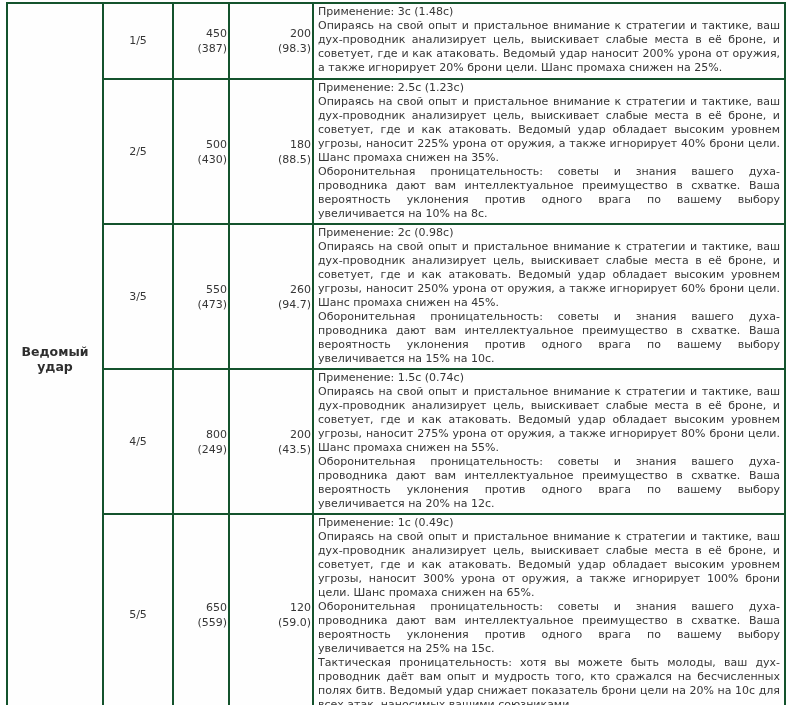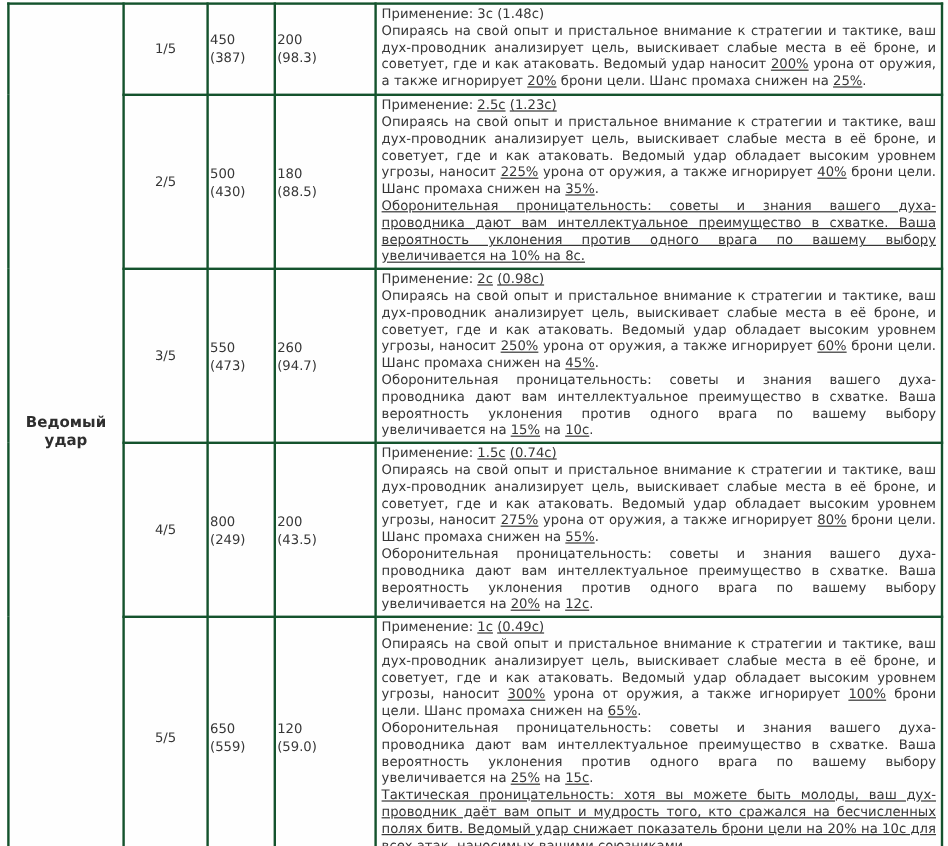--- a/index.html
+++ b/index.html
@@ -40,39 +40,38 @@
     padding: 0 6px;
     color: #2e2e2e;
   }
   td.lvl {
     text-align: center;
     vertical-align: middle;
     font-size: 11px;
     line-height: 14px;
   }
   td.num {
-    text-align: left;
+    text-align: right;
     vertical-align: middle;
     font-size: 11px;
     line-height: 15px;
     margin-top: 41px;
   }
   td.desc {
     vertical-align: top;
     padding: 1px 4px 2px 4px;
     font-size: 11px;
     line-height: 14px;
   }
   td.desc p {
     margin: 0;
     padding: 0;
     text-align: justify;
   }
   span.u {
-    text-decoration: underline;
   }
   tr.r1 { height: 76px; }
   tr.r2 { height: 144px; }
   tr.r3 { height: 141px; }
   tr.r4 { height: 140px; }
   tr.r5 { height: 197px; }
 </style>
 </head>
 <body>
 

